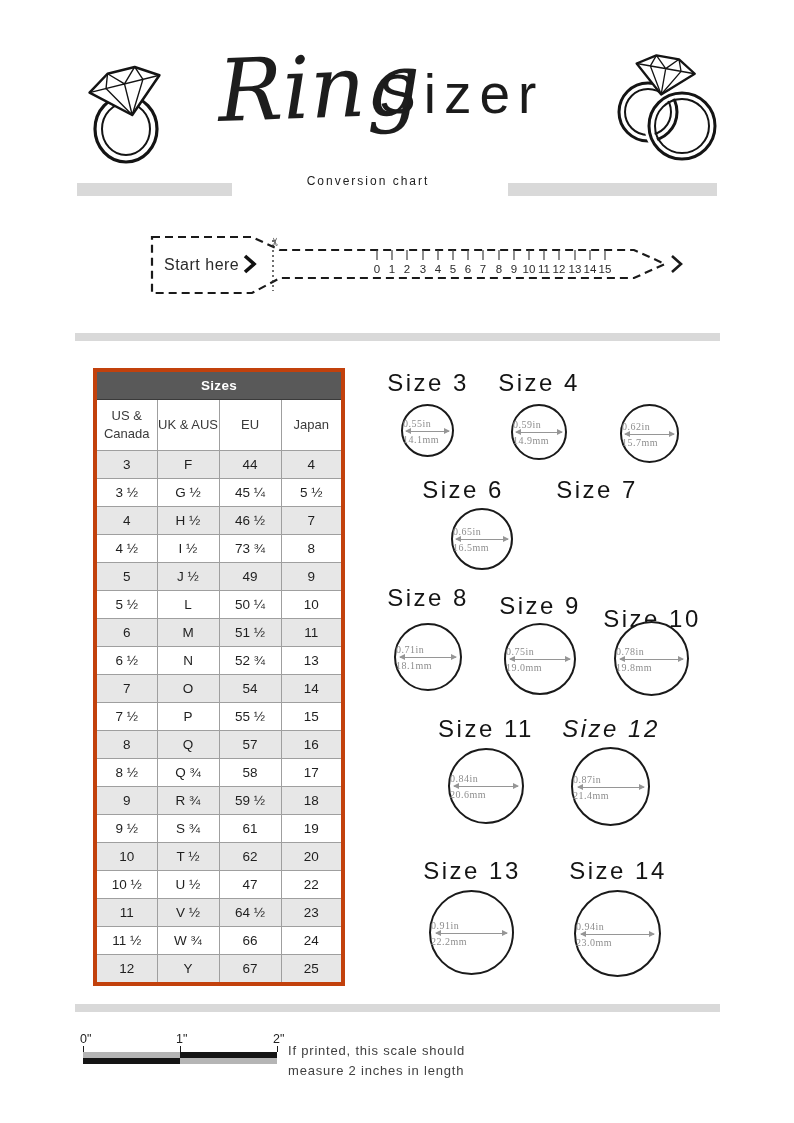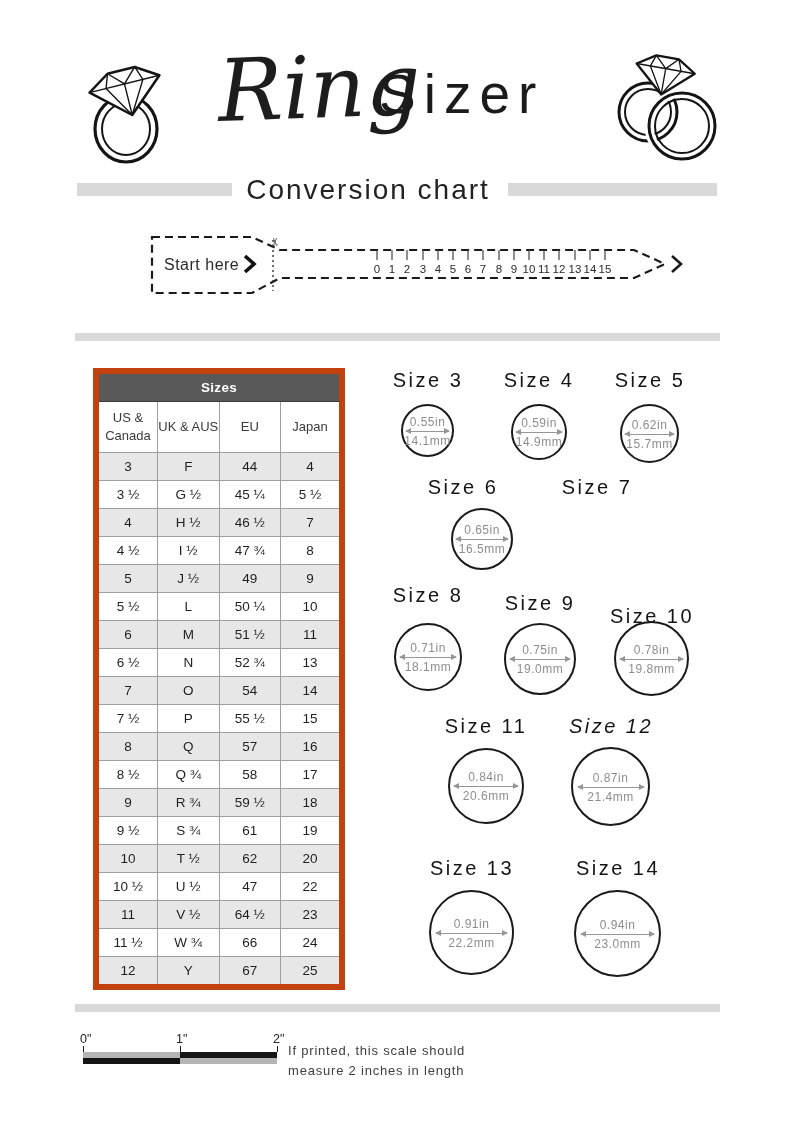--- a/index.html
+++ b/index.html
@@ -12,54 +12,54 @@
                   font-size:86px; line-height:140px; color:#1d1d1d; transform:rotate(-2deg); }
   .title-main { position:absolute; left:379px; top:62px; font-size:55px; letter-spacing:8px;
                 color:#1b1b1b; font-weight:normal; }
   .icon-svg { position:absolute; }
 
   
   .sub-bar { position:absolute; top:183px; height:13px; background:#d9d9d9; }
   .sub-bar.left { left:77px; width:155px; }
   .sub-bar.right { left:508px; width:209px; }
   .subtitle { position:absolute; left:236px; top:174px; width:264px; text-align:center;
-              font-size:28px; letter-spacing:2px; color:#222; }
+              font-size:12px; letter-spacing:2px; color:#222; }
 
   
   .sizer-svg { position:absolute; left:140px; top:225px; }
   .sizer-svg text { font-family:"Liberation Sans", sans-serif; fill:#2a2a2a; }
 
   
   .divider { position:absolute; left:75px; width:645px; height:8px; background:#d9d9d9; }
   .divider.top { top:333px; }
   .divider.bottom { top:1004px; }
 
   
   .sizes-table { position:absolute; left:93px; top:368px; width:252px;
-                 border-collapse:collapse; table-layout:fixed; border:6px solid #c2410c;padding-left:32px; }
+                 border-collapse:collapse; table-layout:fixed; border:4px solid #c2410c;padding-left:32px; }
   .sizes-table th, .sizes-table td { border:1px solid #9f9f9f; text-align:center; vertical-align:middle; padding:0; }
   .t-title th { background:#595959; color:#ffffff; font-size:13.5px; font-weight:bold;
                 height:27px; letter-spacing:0.3px; border:1px solid #3a3a3a; }
   .t-cols th { height:50px; font-size:13px; font-weight:normal; color:#3a3a3a; background:#fff; line-height:1.35; }
   .sizes-table tbody td { height:27px; font-size:13.5px; color:#1f1f1f; background:#fff; }
   .sizes-table tbody tr:nth-child(odd) td { background:#e7e7e7; }
 
   
-  .c-title { position:absolute; width:160px; text-align:center; font-size:20px;
+  .c-title { position:absolute; width:160px; text-align:center; font-size:24px;
              letter-spacing:2.5px; color:#141414; }
   .c-ring { position:absolute; border:2px solid #1a1a1a; border-radius:50%; box-sizing:border-box; background:#fff; }
   .c-line { position:absolute; left:6%; right:6%; top:50%; border-top:1px solid #969696; }
   .c-line::before { content:""; position:absolute; left:-1px; top:-4px;
                     border-top:3.5px solid transparent; border-bottom:3.5px solid transparent;
                     border-right:6px solid #969696; }
   .c-line::after { content:""; position:absolute; right:-1px; top:-4px;
                    border-top:3.5px solid transparent; border-bottom:3.5px solid transparent;
                    border-left:6px solid #969696; }
-  .c-in, .c-mm { position:absolute; left:0; right:0; text-align:center; font-size:12px;
-                 color:#8d8d8d; letter-spacing:0.5px; }
+  .c-in, .c-mm { position:absolute; left:0; right:0; font-size:10px;
+                 color:#8d8d8d; letter-spacing:0.5px;font-family:Liberation Serif, serif; }
   .c-in { bottom:50%; margin-bottom:2px; }
   .c-mm { top:50%; margin-top:3px; }
 
   
   .scale-wrap { position:absolute; left:83px; top:1032px; width:600px; height:60px; }
   .scale-label { position:absolute; top:0; font-size:12.5px; color:#222; }
   .scale-tick { position:absolute; top:14px; width:1px; height:6px; background:#1a1a1a; }
   .scale-seg { position:absolute; width:97px; height:6px; }
   .seg-gray { background:#b5b5b5; }
   .seg-black { background:#151515; }
@@ -173,21 +173,21 @@
         </tr>
       <tr>
           <td>4</td>
           <td>H ½</td>
           <td>46 ½</td>
           <td>7</td>
         </tr>
       <tr>
           <td>4 ½</td>
           <td>I ½</td>
-          <td>47 ¾</td>
+          <td>73 ¾</td>
           <td>8</td>
         </tr>
       <tr>
           <td>5</td>
           <td>J ½</td>
           <td>49</td>
           <td>9</td>
         </tr>
       <tr>
           <td>5 ½</td>
@@ -283,21 +283,20 @@
     <span class="c-mm">14.1mm</span>
   </div>
 
   <div class="c-title" style="left:459px; top:369px;">Size 4</div>
   <div class="c-ring" style="left:511px; top:404px; width:56px; height:56px;">
     <span class="c-in">0.59in</span>
     <span class="c-line"></span>
     <span class="c-mm">14.9mm</span>
   </div>
 
-  <div class="c-title" style="left:570px; top:369px;">Size 5</div>
   <div class="c-ring" style="left:620px; top:404px; width:59px; height:59px;">
     <span class="c-in">0.62in</span>
     <span class="c-line"></span>
     <span class="c-mm">15.7mm</span>
   </div>
 
   <div class="c-title" style="left:383px; top:476px;">Size 6</div>
   <div class="c-ring" style="left:451px; top:508px; width:62px; height:62px;">
     <span class="c-in">0.65in</span>
     <span class="c-line"></span>

